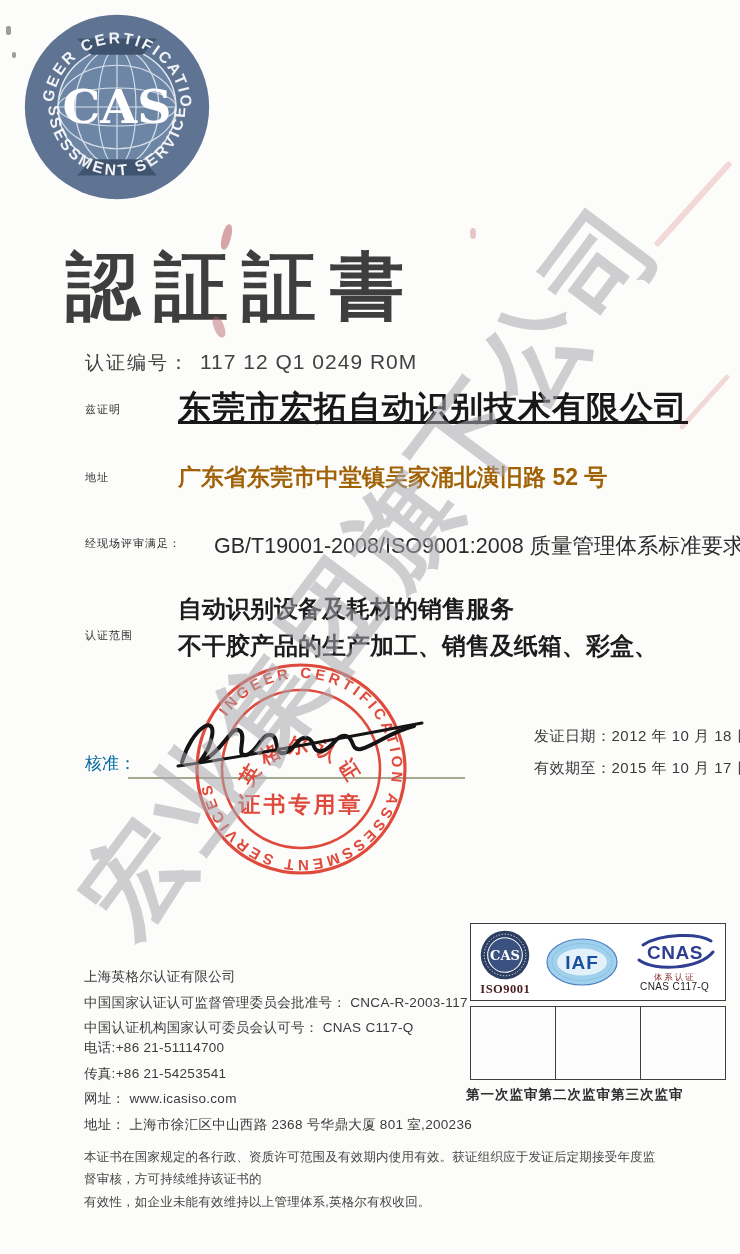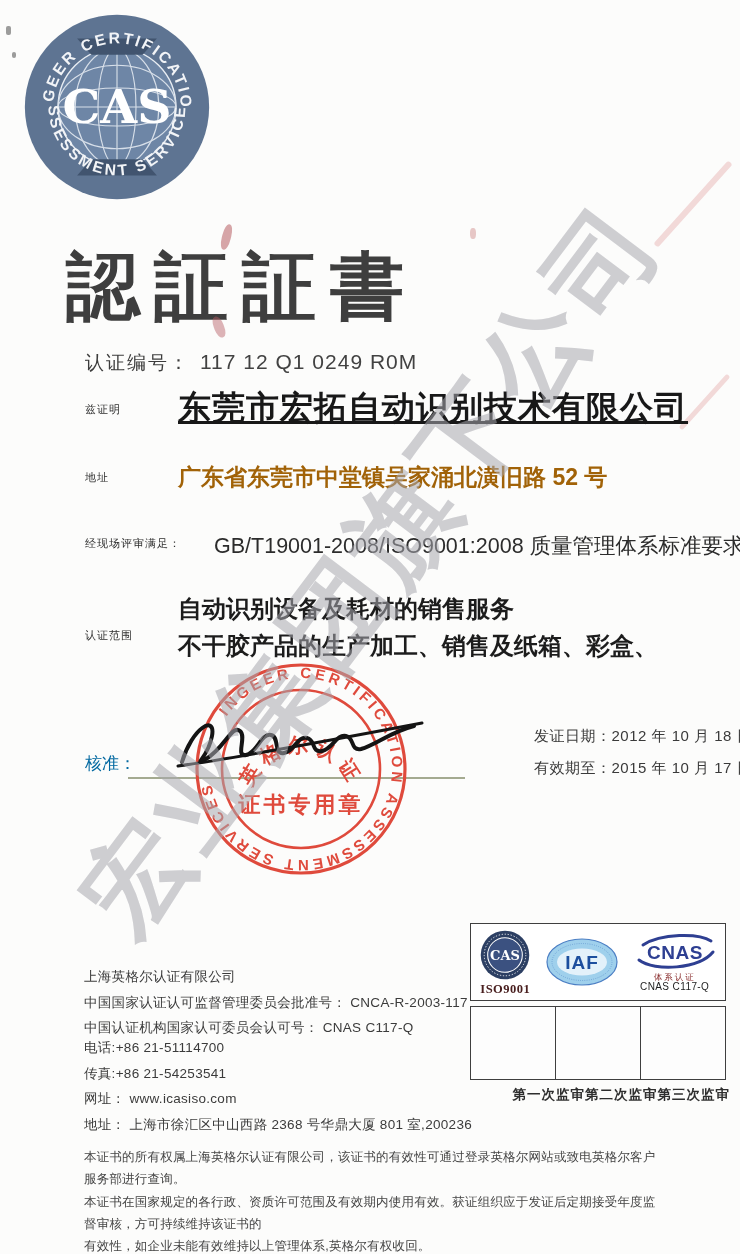--- a/index.html
+++ b/index.html
@@ -47,21 +47,21 @@
     display:flex;align-items:center;justify-content:space-around;z-index:2;padding:0 2px;box-sizing:border-box;}
   .logo-cell{display:flex;flex-direction:column;align-items:center;line-height:1;}
   .cas-caption{font-family:"Liberation Serif",serif;font-size:12.5px;font-weight:700;color:#4a2020;margin-top:2px;letter-spacing:0.5px;}
   .cnas-cap1{font-size:8.5px;color:#8a2f2f;letter-spacing:2px;margin-top:1px;}
   .cnas-cap2{font-size:10px;color:#1d1d1d;margin-top:1px;letter-spacing:0.4px;}
 
   
   .audit-table{left:470px;top:1006px;width:256px;height:74px;border:1.5px solid #3f3f3f;display:flex;z-index:2;background:#fdfdfd;box-sizing:border-box;}
   .audit-cell{flex:1;border-right:1.5px solid #3f3f3f;}
   .audit-cell:last-child{border-right:none;}
-  .audit-labels{left:466px;top:1086px;width:264px;display:flex;justify-content:flex-end;z-index:2;}
+  .audit-labels{left:466px;top:1086px;width:264px;display:flex;justify-content:flex-start;z-index:2;}
   .audit-labels span{font-size:13.5px;font-weight:700;color:#2e2e2e;letter-spacing:1px;}
 
   
   .footer-par{left:84px;top:1146px;width:582px;font-size:12.5px;color:#454545;line-height:1.78;z-index:2;letter-spacing:0.2px;}
 
   .corner-speck{position:absolute;background:#4c4c4c;opacity:0.55;border-radius:2px;z-index:2;}
 </style>
 </head>
 <body>
 
@@ -207,18 +207,17 @@
     <div class="audit-cell"></div>
     <div class="audit-cell"></div>
   </div>
   <div class="abs audit-labels">
     <span>第一次监审</span>
     <span>第二次监审</span>
     <span>第三次监审</span>
   </div>
 
   <div class="abs footer-par">
-    <div>本证书的所有权属上海英格尔认证有限公司，该证书的有效性可通过登录英格尔网站或致电英格尔客户服务部进行查询。</div>
     <div>本证书在国家规定的各行政、资质许可范围及有效期内使用有效。获证组织应于发证后定期接受年度监督审核，方可持续维持该证书的</div>
     <div>有效性，如企业未能有效维持以上管理体系,英格尔有权收回。</div>
   </div>
 
 </div>
 
 </body></html>

